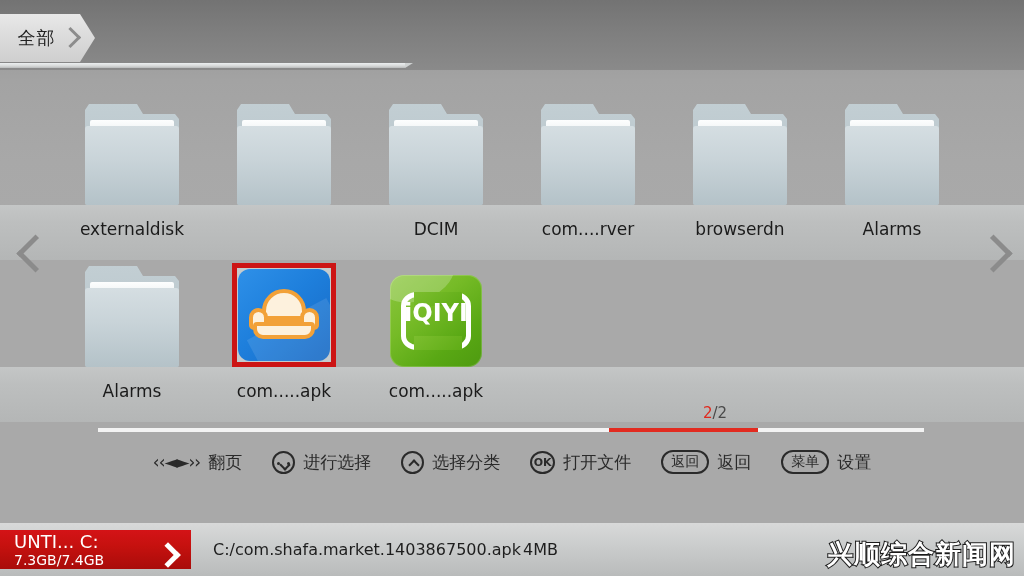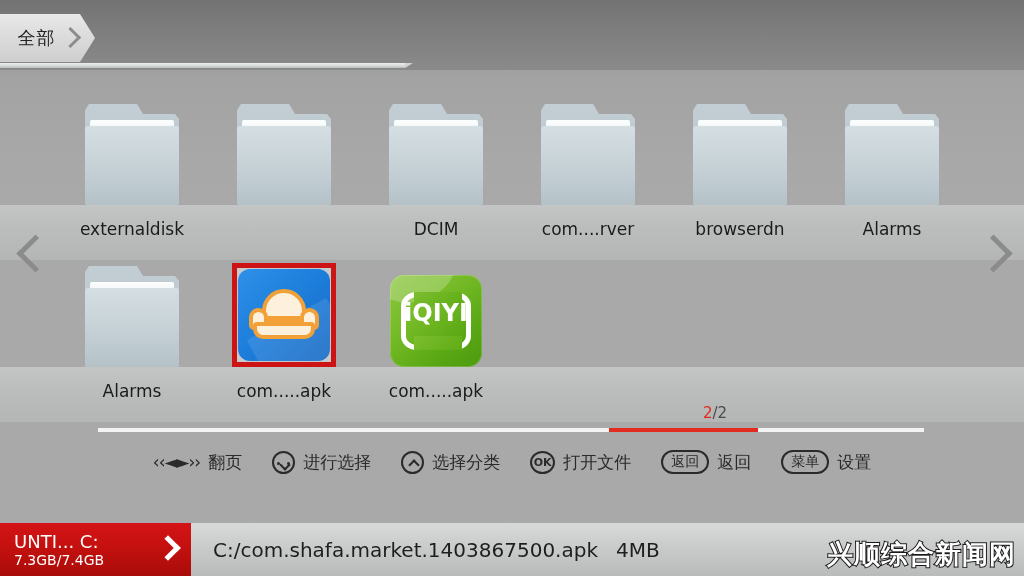--- a/index.html
+++ b/index.html
@@ -315,21 +315,21 @@
 
   
   .statusbar {
     position: absolute; left: 0; bottom: 0;
     width: 1024px; height: 53px;
     background: linear-gradient(to bottom, #d8d9d9 0%, #cdcfcf 35%, #b9bbbb 100%);
     display: flex; align-items: center;
   }
   .drive {
     position: relative;
-    width: 191px; height: 53px;
+    width: 191px; height: 39px;
     background: linear-gradient(to bottom, #d41317 0%, #c6110f 40%, #a90c0a 100%);
     display: flex; flex-direction: column; justify-content: center;
     padding-left: 14px;
     box-sizing: border-box;
   }
   .drive .l1 {
     color: #fff; font-size: 18px; line-height: 20px;
     font-family: "DejaVu Sans", "Liberation Sans", sans-serif;
   }
   .drive .l2 {
@@ -337,23 +337,23 @@
     font-family: "DejaVu Sans", "Liberation Sans", sans-serif;
   }
   .drive .chev {
     position: absolute; right: 14px; top: 16px;
     width: 13px; height: 13px;
     border-top: 5px solid #fff;
     border-right: 5px solid #fff;
     transform: rotate(45deg);
   }
   .pathinfo {
-    display: flex; align-items: center; gap: 18px;
+    display: flex; align-items: center; gap: 2px;
     padding-left: 22px;
-    font-size: 20px; color: #1e1e1e;
+    font-size: 16px; color: #1e1e1e;
     font-family: "DejaVu Sans", "Liberation Sans", sans-serif;
   }
   .watermark {
     position: absolute; right: 8px; bottom: 4px;
     font-size: 26px; font-weight: bold;
     color: #ffffff;
     letter-spacing: 1px;
     font-family: "DejaVu Sans", sans-serif;
     -webkit-text-stroke: 2px #1a1a1a;
     paint-order: stroke fill;

